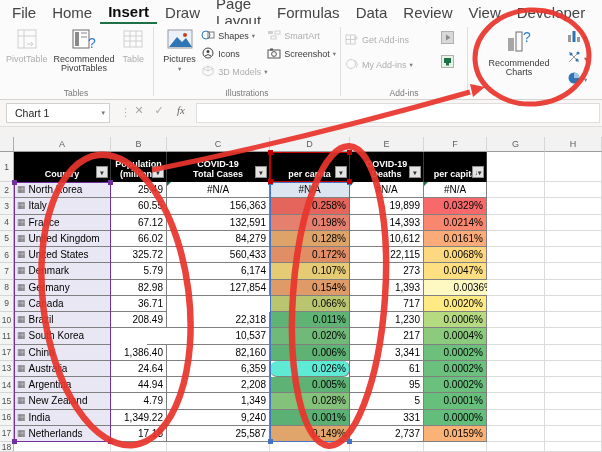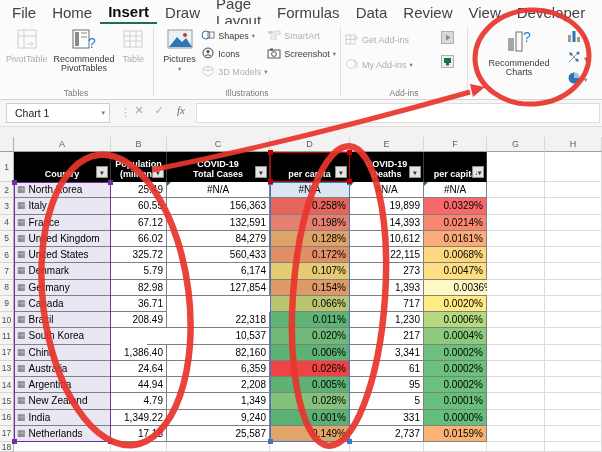--- a/index.html
+++ b/index.html
@@ -443,21 +443,21 @@
       <div class="cell c-num" style="left: 424px; top: 344.5px; width: 63px; height: 16.25px; background: rgb(108, 192, 124);">0.0002%</div>
       <div class="cell empty" style="left: 487px; top: 344.5px; width: 58px; height: 16.25px;"></div>
       <div class="cell empty" style="left: 545px; top: 344.5px; width: 57px; height: 16.25px;"></div>
       <div class="cell rowhead" style="left: 0px; top: 360.75px; width: 14px; height: 16.25px;">13</div>
       <div class="cell c-country" style="left: 14px; top: 360.75px; width: 97px; height: 16.25px;">
         <span class="geo">▦</span>
         <span>Australia</span>
       </div>
       <div class="cell c-num" style="left: 111px; top: 360.75px; width: 56px; height: 16.25px;">24.64</div>
       <div class="cell c-num" style="left: 167px; top: 360.75px; width: 103px; height: 16.25px;">6,359</div>
-      <div class="cell c-num" style="left: 270px; top: 360.75px; width: 80px; height: 16.25px; background: #ef4444;">0.026%</div>
+      <div class="cell c-num" style="left: 270px; top: 360.75px; width: 80px; height: 16.25px; background: #5eead4; border-radius: 7px;">0.026%</div>
       <div class="cell c-num" style="left: 350px; top: 360.75px; width: 74px; height: 16.25px;">61</div>
       <div class="cell c-num" style="left: 424px; top: 360.75px; width: 63px; height: 16.25px; background: rgb(106, 192, 124);">0.0002%</div>
       <div class="cell empty" style="left: 487px; top: 360.75px; width: 58px; height: 16.25px;"></div>
       <div class="cell empty" style="left: 545px; top: 360.75px; width: 57px; height: 16.25px;"></div>
       <div class="cell rowhead" style="left: 0px; top: 377px; width: 14px; height: 16.25px;">14</div>
       <div class="cell c-country" style="left: 14px; top: 377px; width: 97px; height: 16.25px;">
         <span class="geo">▦</span>
         <span>Argentina</span>
       </div>
       <div class="cell c-num" style="left: 111px; top: 377px; width: 56px; height: 16.25px;">44.94</div>

